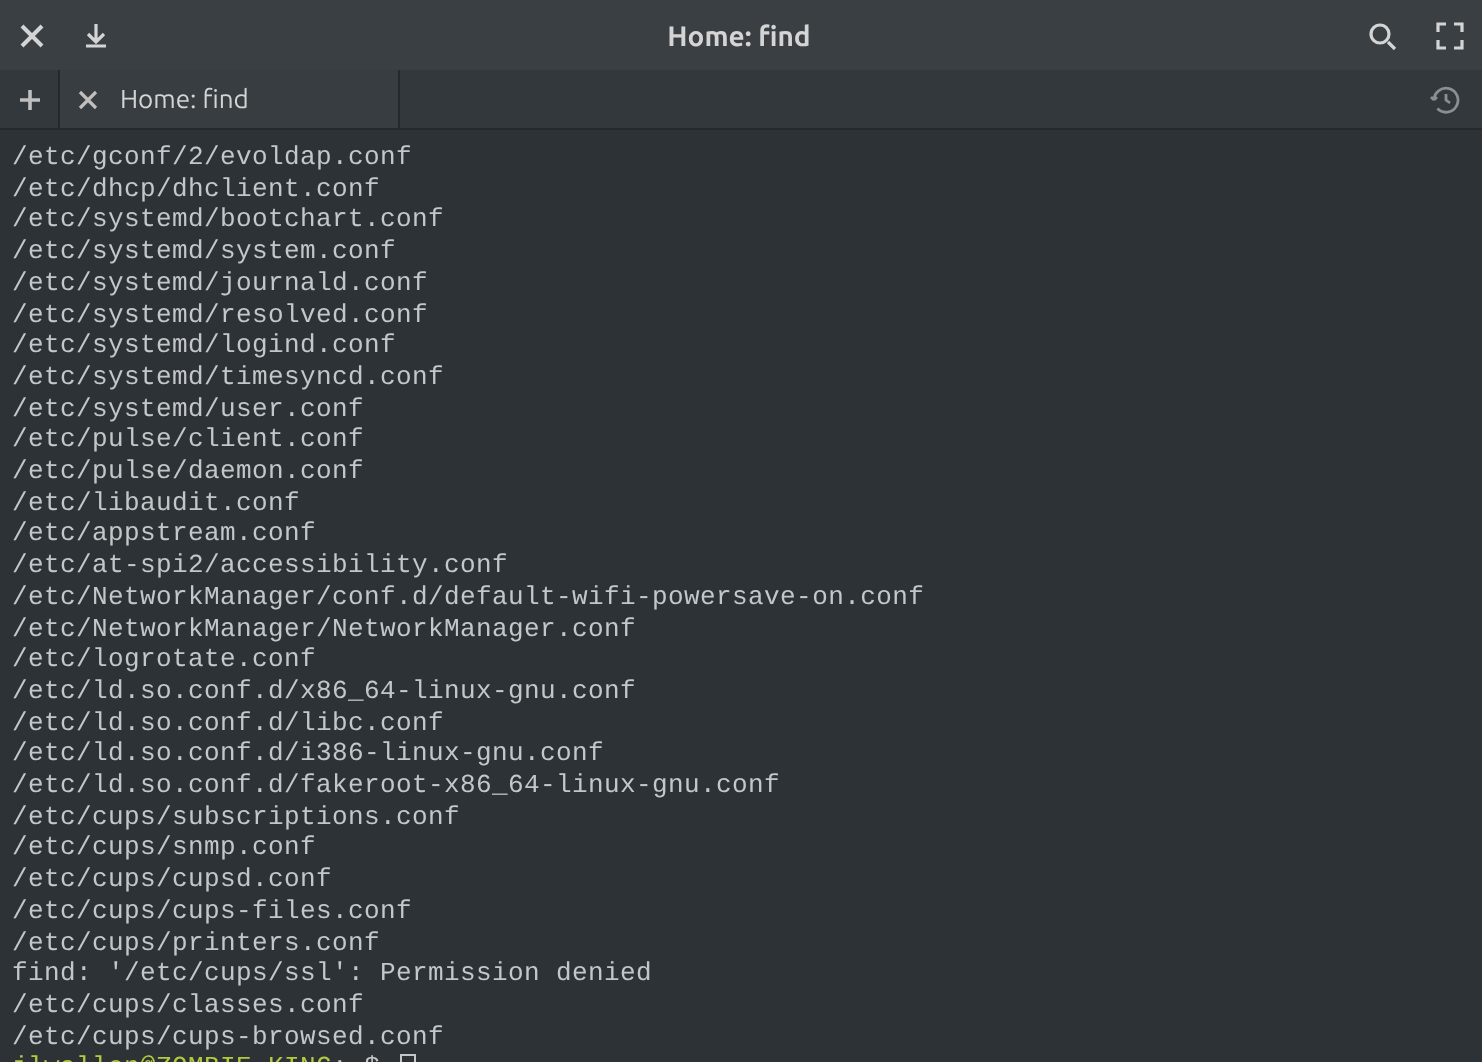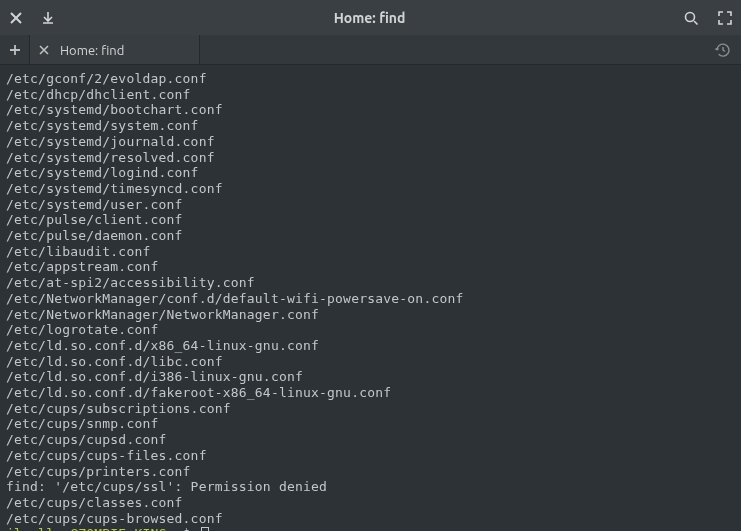--- a/index.html
+++ b/index.html
@@ -61,21 +61,21 @@
   justify-content: flex-end;
   padding-right: 10px;
 }
 .history-icon { width: 16px; height: 16px; fill: #8a8f93; cursor: pointer; }
 .terminal {
   padding: 6px 6px 6px 6px;
   line-height: 15.7px;
   white-space: pre;
   letter-spacing: 0.2px;
 }
-.line { color: #c3c7c9; }
+.line { color: #c3c7c9; font-family: Liberation Mono, monospace; }
 .prompt-user { color: #b5c93c; }
 .prompt-path { color: #5aa9d6; }
 .prompt-sep { color: #c3c7c9; }
 .cursor {
   display: inline-block;
   width: 8px;
   height: 14px;
   border: 1px solid #c3c7c9;
   vertical-align: text-bottom;
   margin-left: 2px;

